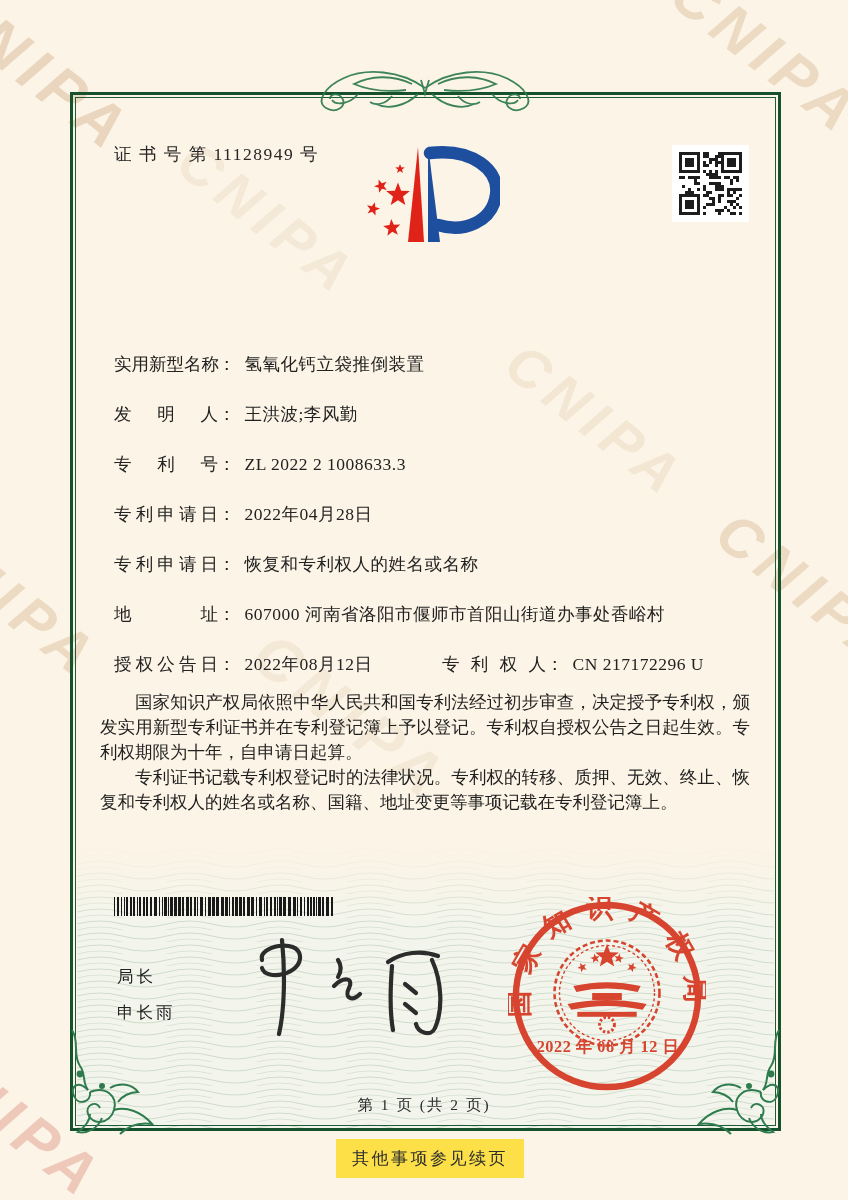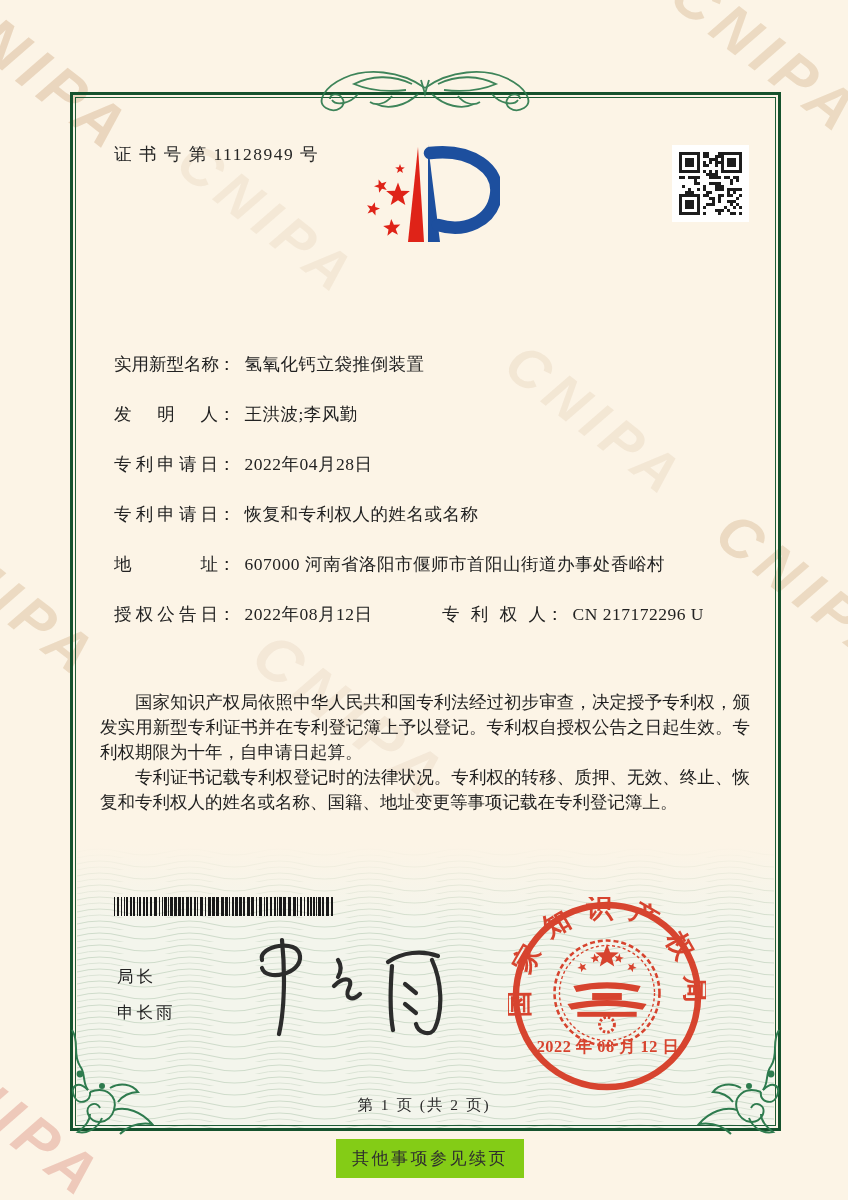--- a/index.html
+++ b/index.html
@@ -56,21 +56,21 @@
   .barcode{position:absolute;left:114px;top:897px;width:226px;height:19px;z-index:5;}
   .barcode i{position:absolute;top:0;height:100%;background:#191919;}
   .sig-title,.sig-name{position:absolute;left:117px;z-index:5;
          font-family:"Liberation Sans","DejaVu Sans",sans-serif;font-size:16.5px;letter-spacing:3px;color:#222;}
   .sig-title{top:966px;}
   .sig-name{top:1002px;font-family:Liberation Serif, serif;}
   .signature{position:absolute;left:242px;top:930px;z-index:5;}
   .seal{position:absolute;left:508px;top:897px;z-index:6;opacity:.95;}
   .pagenum{position:absolute;left:0;width:100%;top:1095px;text-align:center;z-index:5;
            font-size:15.5px;letter-spacing:2px;color:#2a2a2a;}
-  .contnote{position:absolute;left:336px;top:1139px;z-index:5;background:#84cc16;
+  .contnote{position:absolute;left:336px;top:1139px;z-index:5;background:#fde047;
             padding:8px 16px;font-size:17px;letter-spacing:2.5px;color:#2e2e2e;}
 </style>
 </head>
 <body>
 
 <div class="page">
 
   <div class="wm wm1">CNIPA</div>
   <div class="wm wm2">CNIPA</div>
   <div class="wm wm3">CNIPA</div>
@@ -352,20 +352,23 @@
 
 
   <div class="fields">
     <div class="frow">
       <span class="flabel">实用新型名称</span><span class="fcolon">：</span><span class="fval">氢氧化钙立袋推倒装置</span>
     </div>
     <div class="frow">
       <span class="flabel">发明人</span><span class="fcolon">：</span><span class="fval">王洪波;李风勤</span>
     </div>
     <div class="frow">
+      <span class="flabel">专利号</span><span class="fcolon">：</span><span class="fval">ZL 2022 2 1008633.3</span>
+    </div>
+    <div class="frow">
       <span class="flabel">专利申请日</span><span class="fcolon">：</span><span class="fval">2022年04月28日</span>
     </div>
     <div class="frow">
       <span class="flabel">专利申请日</span><span class="fcolon">：</span><span class="fval">恢复和专利权人的姓名或名称</span>
     </div>
     <div class="frow">
       <span class="flabel">地址</span><span class="fcolon">：</span><span class="fval">607000 河南省洛阳市偃师市首阳山街道办事处香峪村</span>
     </div>
     <div class="frow">
       <span class="flabel">授权公告日</span><span class="fcolon">：</span><span class="fval">2022年08月12日</span>

